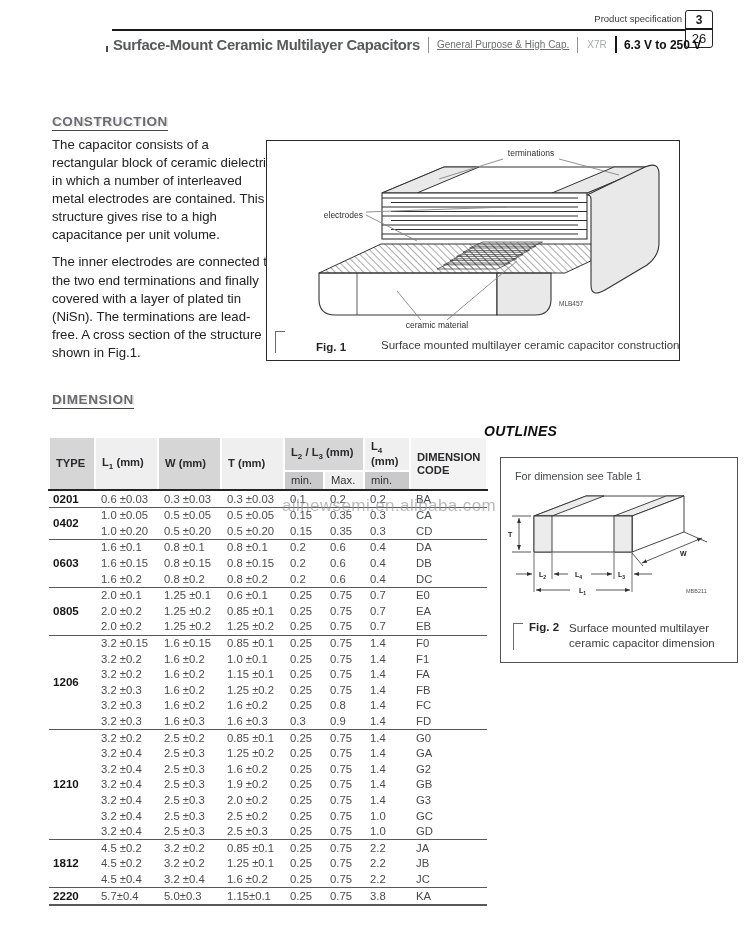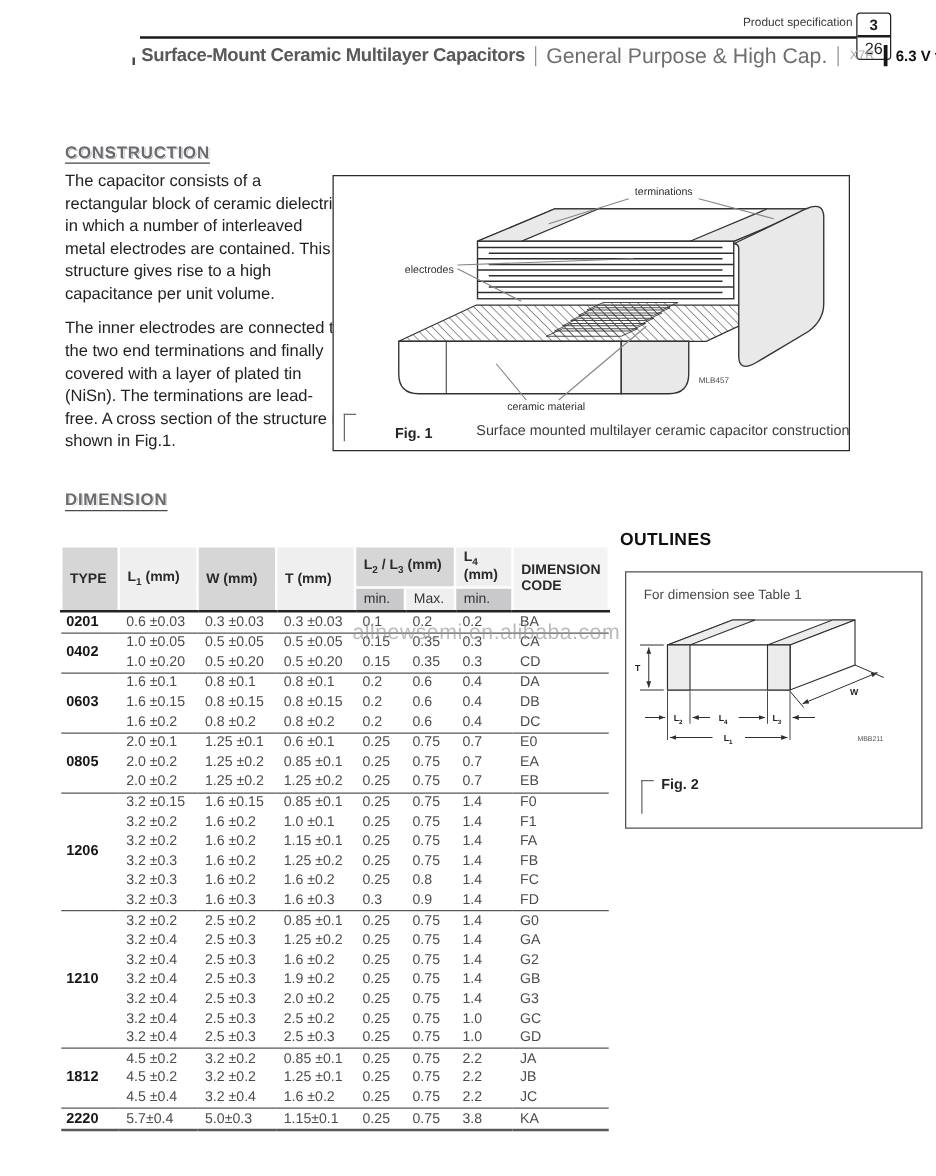--- a/index.html
+++ b/index.html
@@ -14,32 +14,32 @@
             border-radius:3px;background:#fff;display:flex;flex-direction:column;box-sizing:border-box;}
   .page-box .pn-top{flex:1;display:flex;align-items:center;justify-content:center;
                     font-size:12px;font-weight:700;color:#1d1d1f;border-bottom:2.2px solid #1b1b1c;}
   .page-box .pn-bot{flex:1;display:flex;align-items:center;justify-content:center;
                     font-size:13px;font-weight:400;color:#1d1d1f;}
   .title-row{position:absolute;left:106px;top:33px;height:23px;display:flex;align-items:center;white-space:nowrap;}
   .title-tick{width:2px;height:6px;background:#4a4a4c;margin-right:5px;align-self:flex-end;margin-bottom:4px;}
   .doc-title{font-size:14.8px;font-weight:700;color:#58595b;letter-spacing:-0.3px;}
   .v-div{width:1px;height:16px;background:#8f9092;margin:0 8px;}
   .v-div-thick{width:2.2px;height:17px;background:#151517;margin:0 7px;}
-  .doc-sub{font-size:17px;color:#6d6e71;}
+  .doc-sub{font-size:10px;color:#6d6e71;text-decoration:underline;}
   .doc-series{font-size:10px;color:#a8aaad;margin:0 1px;}
   .doc-volt{font-size:12px;font-weight:700;color:#101012;}
 
   
   .sec-heading{position:absolute;font-size:13.5px;font-weight:700;letter-spacing:0.6px;color:#6b6b6f;
                text-shadow:0.6px 0.6px 0 #fff,1px 1px 0 #aeaeb2;
                border-bottom:1.6px solid #47474a;padding-bottom:1px;}
   #construction-heading{left:52px;top:114px;}
   #dimension-heading{left:52px;top:392px;}
-  .outlines-heading{position:absolute;left:496px;top:423px;font-size:14px;font-weight:700;
-                    letter-spacing:0.3px;color:#0e0e10;}
+  .outlines-heading{position:absolute;left:484px;top:423px;font-size:14px;font-weight:700;
+                    letter-spacing:0.3px;color:#0e0e10;font-style:italic;}
 
   
   .construction-text{position:absolute;left:52px;top:136px;width:224px;font-size:13.2px;
                      line-height:1.37;color:#222224;}
   .construction-text p{margin:0 0 9px 0;}
 
   
   .fig1-box{position:absolute;left:266px;top:140px;width:414px;height:221px;
             border:1.3px solid #2a2a2c;background:#fff;box-sizing:border-box;}
   .fig-caption{position:absolute;left:8px;bottom:7px;display:flex;align-items:flex-end;white-space:nowrap;gap:25px;}
@@ -529,16 +529,20 @@
         <line x1="30" y1="100" x2="64" y2="100" marker-start="url(#ar)"></line>
         <line x1="90" y1="100" x2="124" y2="100" marker-end="url(#ar)"></line>
       </g>
       <text x="73" y="103" font-size="7" font-weight="700" fill="#222">
         <tspan>L</tspan><tspan dy="2" font-size="5">1</tspan></text>
       <text x="180" y="103" font-size="5.5" fill="#55555a">MBB211</text>
     </svg>
     <div class="fig2-caption">
       <span class="corner-bracket"></span>
       <span class="fig-label">Fig. 2</span>
+      <span class="fig-text">
+        <span>Surface mounted multilayer</span><br>
+        <span>ceramic capacitor dimension</span>
+      </span>
     </div>
   </div>
 
 </div>
 
 </body></html>

